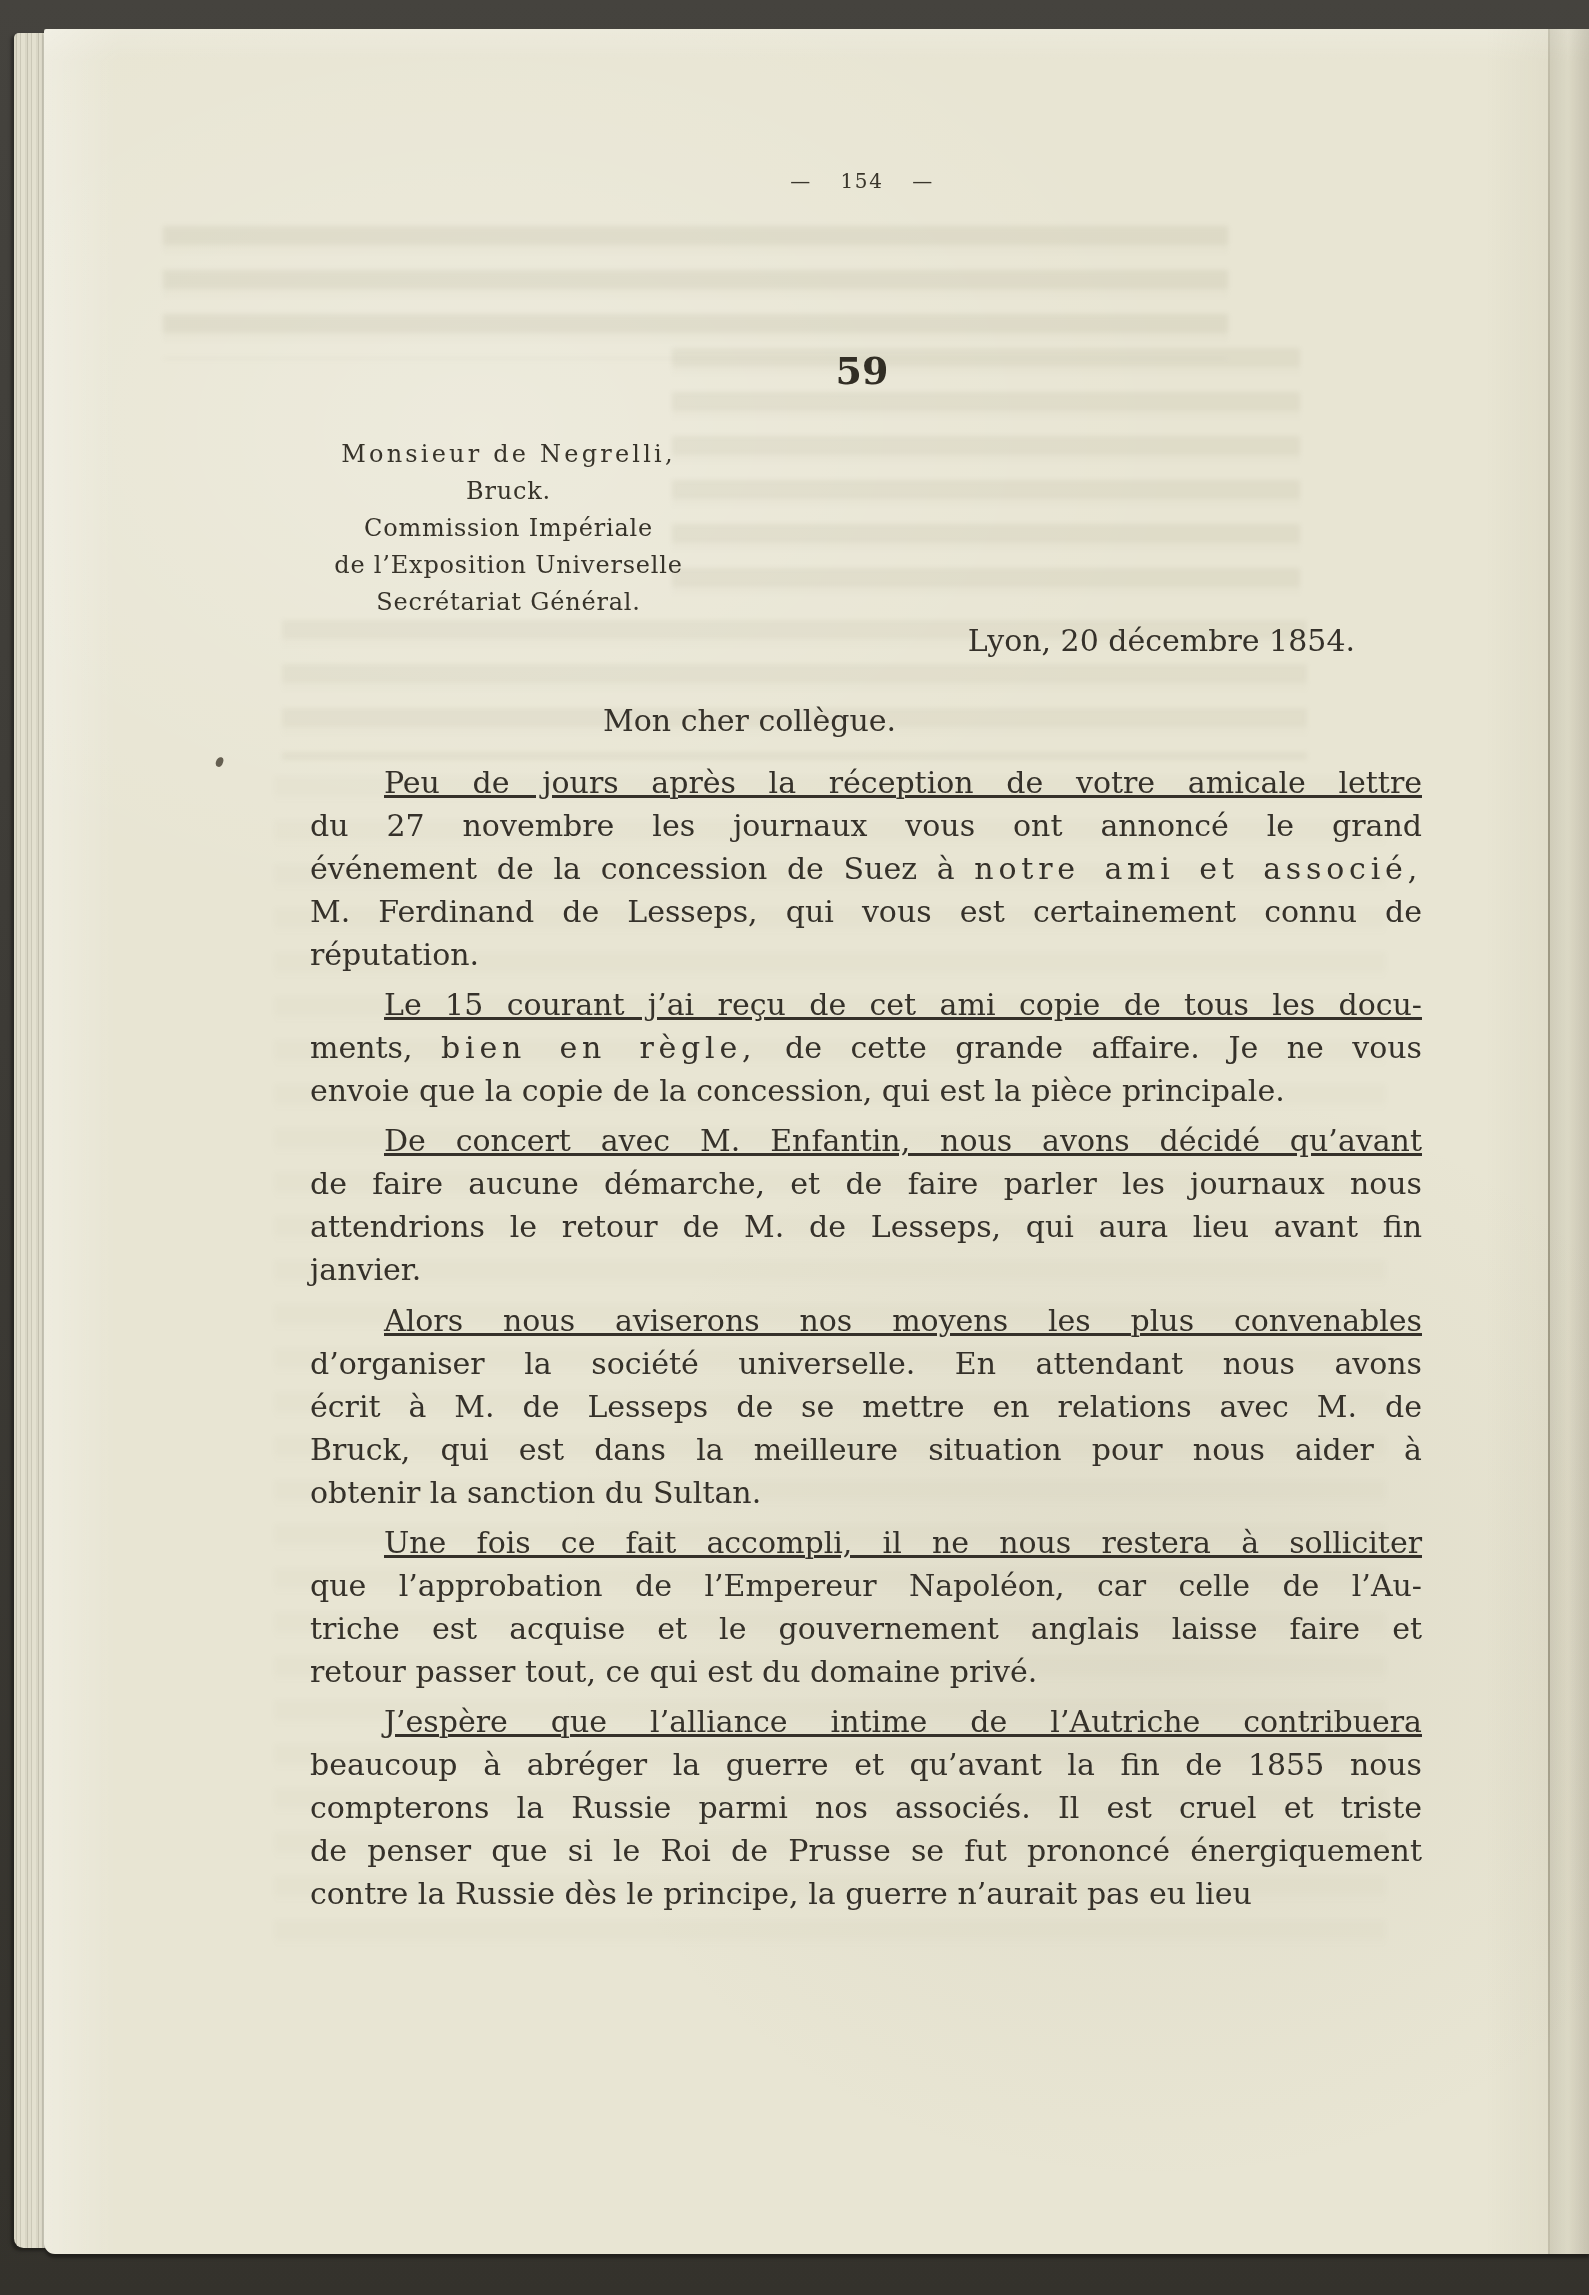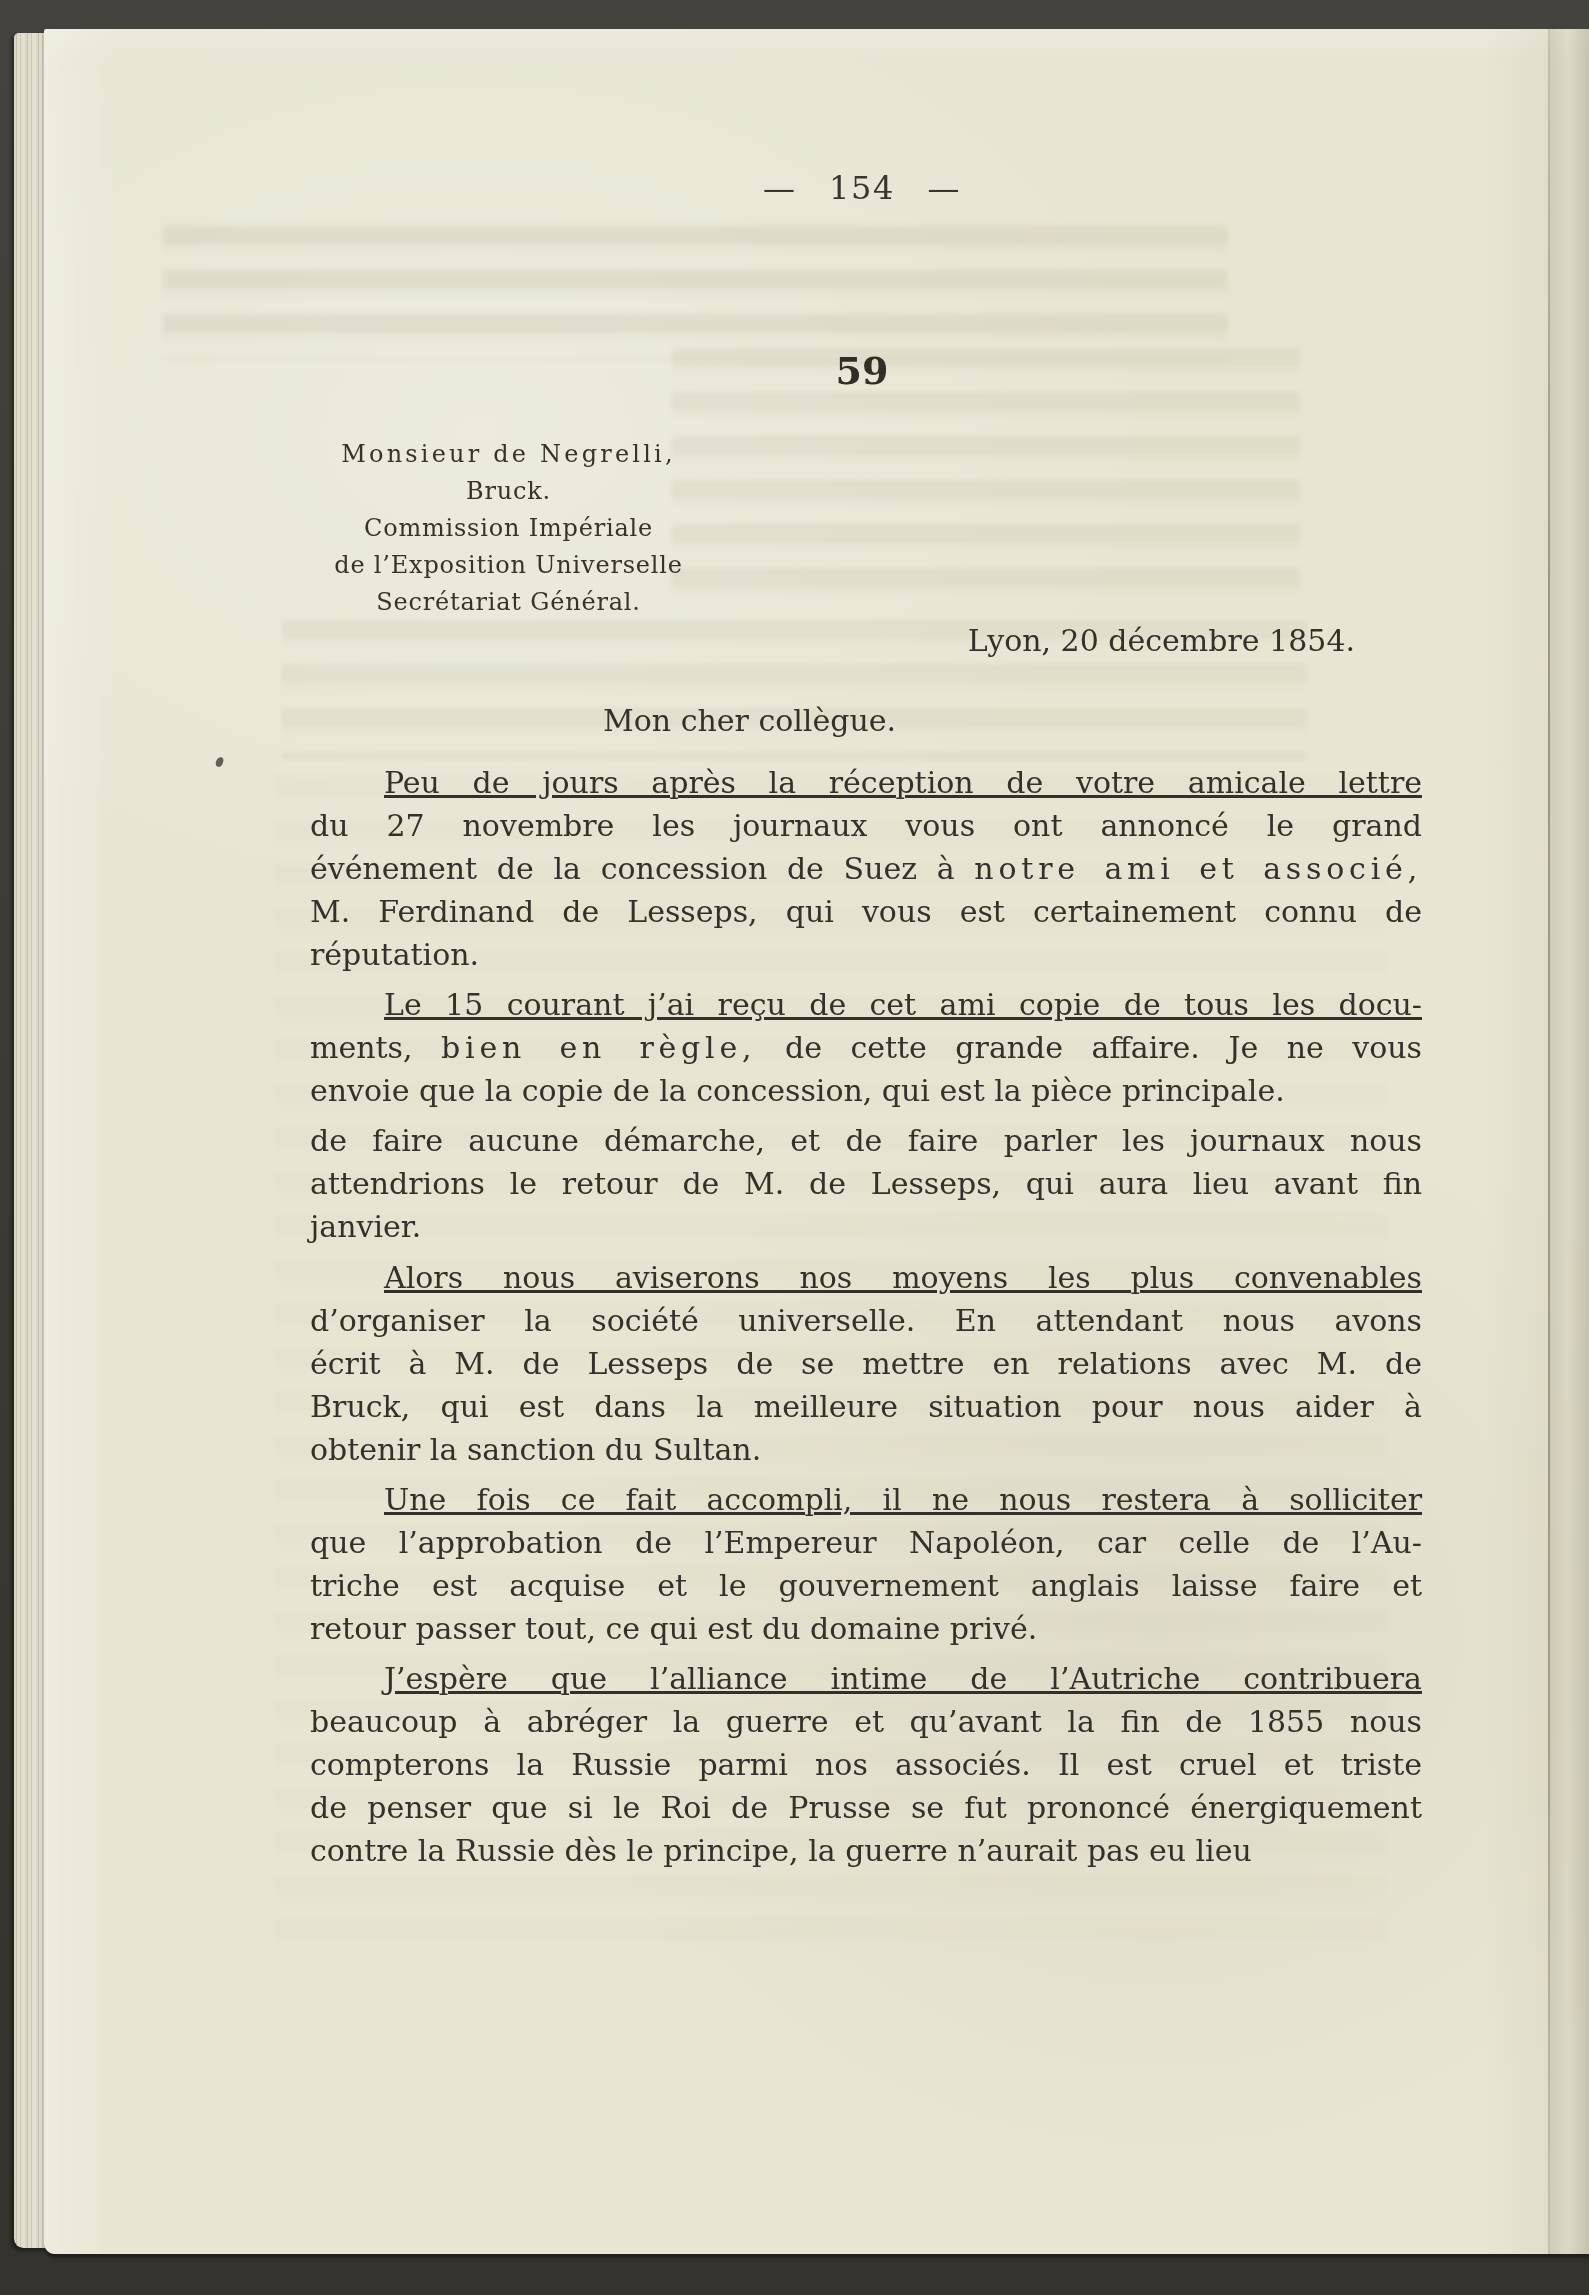--- a/index.html
+++ b/index.html
@@ -62,21 +62,21 @@
   .ghost.g1 { left: 119px;  top: 197px; width: 1065px; height: 133px; }
   .ghost.g2 { left: 628px;  top: 319px; width: 628px;  height: 262px; opacity: 0.42; }
   .ghost.g3 { left: 238px;  top: 591px; width: 1025px; height: 140px; opacity: 0.34; }
   .ghost.g4 { left: 230px;  top: 747px; width: 1112px; height: 1176px; opacity: 0.14; }
 
   
   .header {
     position: absolute;
     left: 262px; top: 140px; width: 1112px;
     text-align: center;
-    font-size: 32px;
+    font-size: 20px;
     word-spacing: 20.7px;
     letter-spacing: 1.6px;
     color: #3a362c;
   }
   .section-no {
     position: absolute;
     left: 262px; top: 319px; width: 1112px;
     text-align: center;
     font-size: 38px;
     font-weight: bold;
@@ -180,20 +180,21 @@
         <div class="line">événement de la concession de Suez à <span class="spaced">notre ami et associé,</span></div>
         <div class="line">M. Ferdinand de Lesseps, qui vous est certainement connu de</div>
         <div class="line last">réputation.</div>
       </div>
       <div class="para">
         <div class="line first">Le 15 courant j’ai reçu de cet ami copie de tous les docu-</div>
         <div class="line">ments, <span class="spaced">bien en règle,</span> de cette grande affaire. Je ne vous</div>
         <div class="line last">envoie que la copie de la concession, qui est la pièce principale.</div>
       </div>
       <div class="para">
+        <div class="line first">De concert avec M. Enfantin, nous avons décidé qu’avant</div>
         <div class="line">de faire aucune démarche, et de faire parler les journaux nous</div>
         <div class="line">attendrions le retour de M. de Lesseps, qui aura lieu avant fin</div>
         <div class="line last">janvier.</div>
       </div>
       <div class="para">
         <div class="line first">Alors nous aviserons nos moyens les plus convenables</div>
         <div class="line">d’organiser la société universelle. En attendant nous avons</div>
         <div class="line">écrit à M. de Lesseps de se mettre en relations avec M. de</div>
         <div class="line">Bruck, qui est dans la meilleure situation pour nous aider à</div>
         <div class="line last">obtenir la sanction du Sultan.</div>

